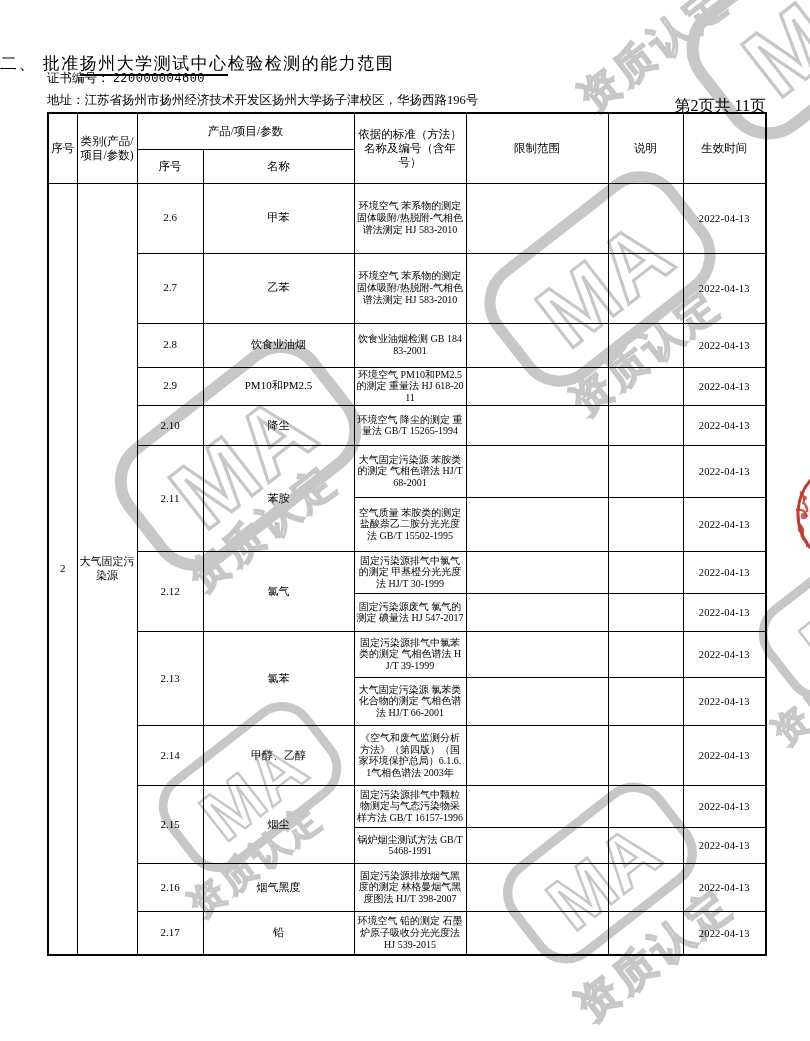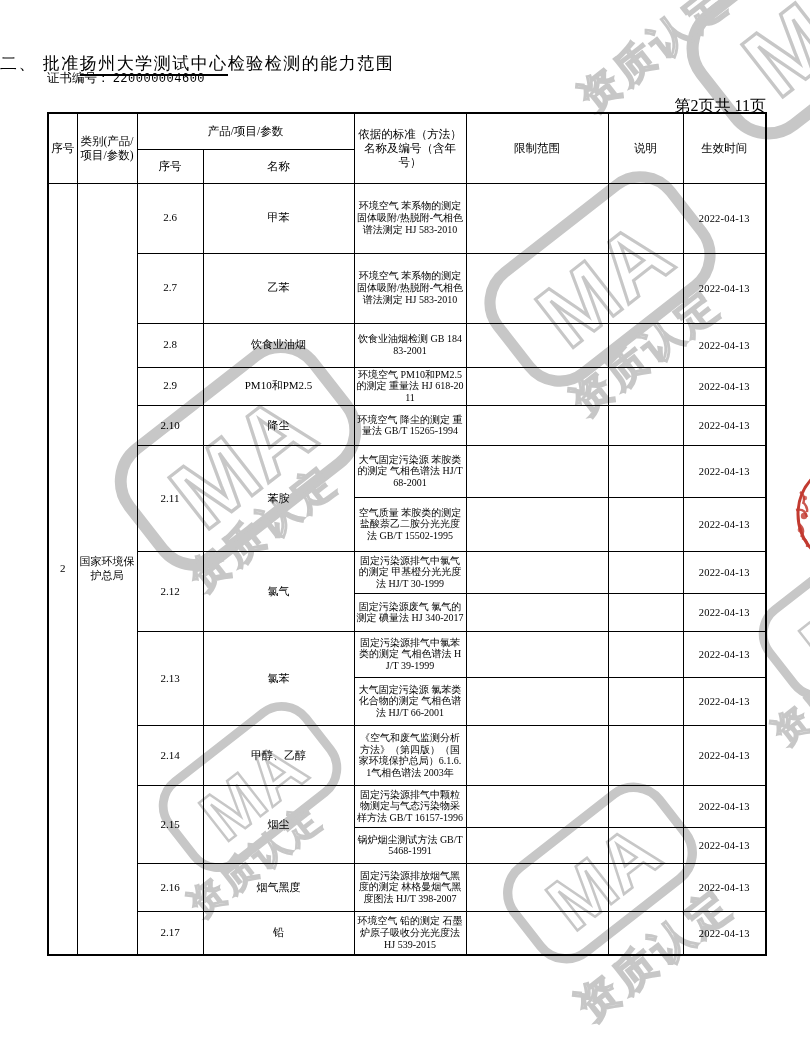--- a/index.html
+++ b/index.html
@@ -143,20 +143,21 @@
       <circle cx="18" cy="58" r="3.2" fill="#c23a30" opacity="0.8"></circle>
       <circle cx="14" cy="72" r="2.4" fill="#c23a30" opacity="0.7"></circle>
       <circle cx="19" cy="40" r="2.2" fill="#c23a30" opacity="0.7"></circle>
     </svg>
   </div>
 
   <div class="doc-title"><span>二、 批准</span><span class="u">扬州大学测试中心</span><span>检验检测的能力范围</span></div>
 
   <div class="cert-line"><span>证书编号：</span> <span class="num">220000004600</span></div>
 
+  <div class="addr-line"><span>地址：</span><span>江苏省扬州市扬州经济技术开发区扬州大学扬子津校区，华扬西路196号</span></div>
 
   <div class="page-info">第2页共 11页</div>
 
   <table class="cap">
     <colgroup>
       <col style="width:29px">
         <col style="width:60px">
         <col style="width:66px">
         <col style="width:151px">
       <col style="width:112px">
@@ -176,21 +177,21 @@
       </tr>
       <tr style="height:34px">
         <th class="hcell">序号</th>
         <th class="hcell">名称</th>
       </tr>
     </thead>
     <tbody>
 
       <tr style="height:70px">
         <td class="serial" rowspan="16">2</td>
-        <td class="cat" rowspan="16">国家环境保护总局</td>
+        <td class="cat" rowspan="16">大气固定污染源</td>
         <td class="serial">2.6</td>
         <td class="name">甲苯</td>
         <td class="std">环境空气 苯系物的测定 固体吸附/热脱附-气相色谱法测定 HJ 583-2010</td>
         <td class="lim"></td>
         <td class="note"></td>
         <td class="date">2022-04-13</td>
       </tr>
 
       <tr style="height:70px">
         <td class="serial">2.7</td>
@@ -245,21 +246,21 @@
 
       <tr style="height:42px">
         <td class="serial" rowspan="2">2.12</td>
         <td class="name" rowspan="2">氯气</td>
         <td class="std">固定污染源排气中氯气的测定 甲基橙分光光度法 HJ/T 30-1999</td>
         <td class="lim"></td>
         <td class="note"></td>
         <td class="date">2022-04-13</td>
       </tr>
       <tr style="height:38px">
-        <td class="std">固定污染源废气 氯气的测定 碘量法 HJ 340-2017</td>
+        <td class="std">固定污染源废气 氯气的测定 碘量法 HJ 547-2017</td>
         <td class="lim"></td>
         <td class="note"></td>
         <td class="date">2022-04-13</td>
       </tr>
 
       <tr style="height:46px">
         <td class="serial" rowspan="2">2.13</td>
         <td class="name" rowspan="2">氯苯</td>
         <td class="std">固定污染源排气中氯苯类的测定 气相色谱法 HJ/T 39-1999</td>
         <td class="lim"></td>

